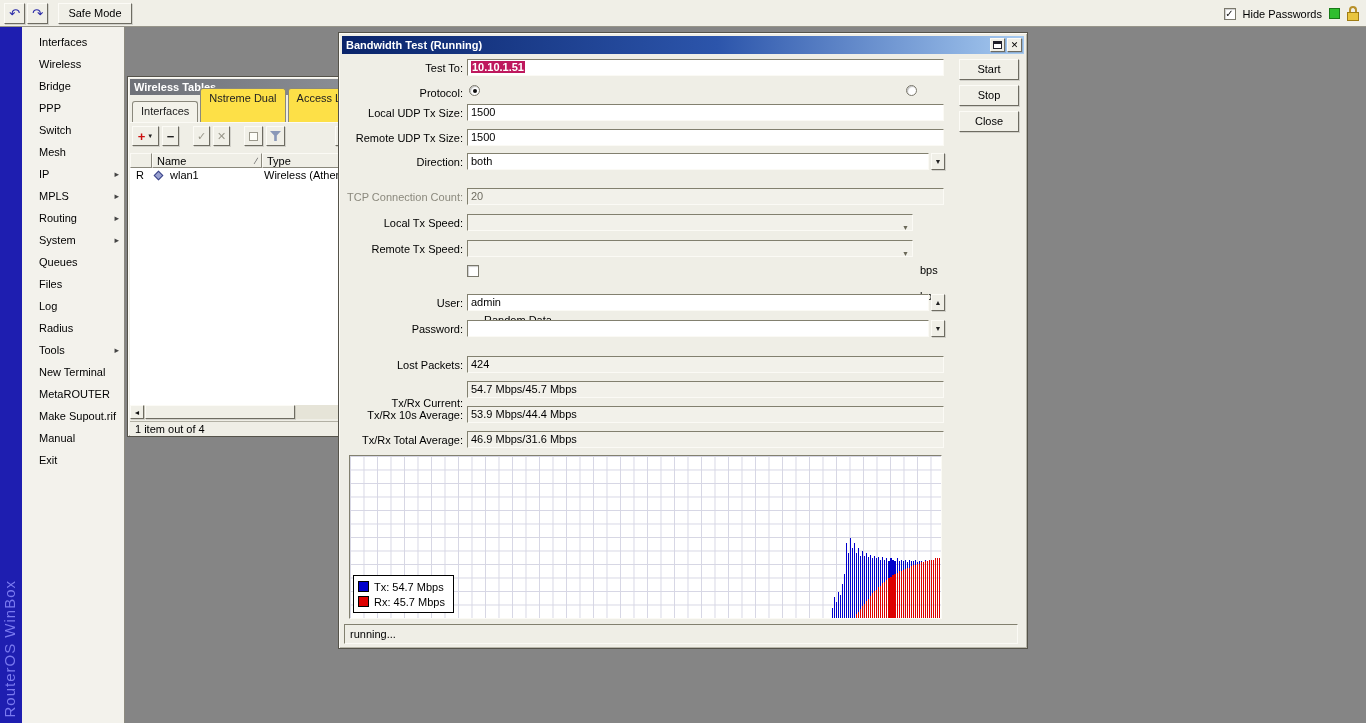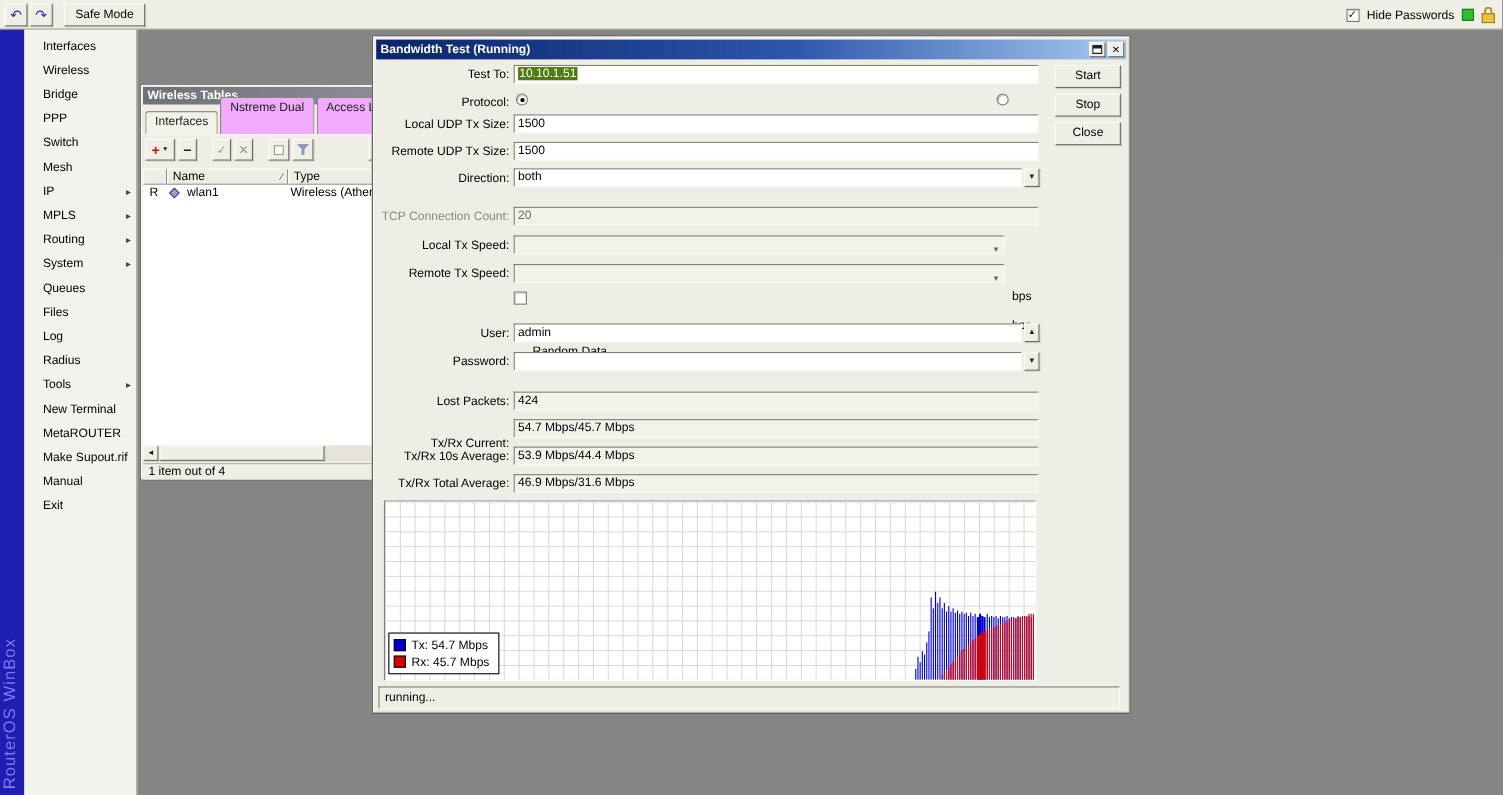--- a/index.html
+++ b/index.html
@@ -33,21 +33,21 @@
 .wtitle{position:absolute;left:2px;top:2px;right:2px;height:16px;line-height:16px;padding-left:4px;color:#fff;font-weight:bold;background:linear-gradient(90deg,#6e7178,#b7bbc2);}
 .dialog{position:absolute;background:#efeee6;border:1px solid #55534a;box-shadow:inset 1px 1px 0 #fbfaf5,inset -1px -1px 0 #b9b7ab;z-index:2;}
 .dtitle{position:absolute;left:3px;top:3px;right:3px;height:18px;line-height:18px;padding-left:4px;color:#fff;font-weight:bold;background:linear-gradient(90deg,#0a246a 0%,#2c55ab 55%,#a6caf0 100%);}
 .tbtns{position:absolute;right:2px;top:2px;display:flex;gap:2px;}
 .tbtn2{width:15px;height:14px;display:flex;align-items:center;justify-content:center;font-weight:normal;color:#000;}
 .win-glyph{width:9px;height:8px;border:1px solid #20202a;border-top:3px solid #20202a;display:block;background:#fff;}
 .x-glyph{font-size:9px;font-weight:bold;line-height:9px;}
 
 
 .tabs{position:absolute;left:4px;top:24px;height:21px;display:flex;align-items:flex-end;gap:2px;}
-.tab{height:34px;line-height:18px;padding:0 8px;background:#f0abfc;border:1px solid #8a887c;border-bottom:none;border-radius:3px 3px 0 0;color:#222;}
+.tab{height:34px;line-height:18px;padding:0 8px;background:#fde047;border:1px solid #8a887c;border-bottom:none;border-radius:3px 3px 0 0;color:#222;}
 .tab.active{height:21px;background:#f3f2ea;font-weight:normal;}
 .tabline{position:absolute;left:2px;top:45px;right:2px;border-top:1px solid #fbfaf5;}
 .wtoolbar{position:absolute;left:4px;top:49px;height:20px;display:flex;align-items:center;gap:3px;}
 .tbt{height:20px;display:flex;align-items:center;justify-content:center;font-size:11px;}
 .plus{color:#cc1111;font-weight:bold;font-size:13px;}
 .carat{font-size:6px;color:#222;margin-left:2px;}
 .minus{color:#222;font-weight:bold;font-size:13px;}
 .gray{color:#9a988c;font-weight:bold;}
 .comment-glyph{width:9px;height:9px;border:1px solid #9a988c;background:#fdfdf8;}
 .funnel{width:11px;height:10px;background:#8a98b8;clip-path:polygon(0 0,100% 0,62% 45%,62% 100%,38% 100%,38% 45%);}
@@ -65,21 +65,21 @@
 .sbtn{position:absolute;left:0;top:0;width:14px;height:14px;text-align:center;line-height:13px;font-size:7px;color:#111;}
 .sthumb{position:absolute;left:15px;top:0;width:150px;height:14px;}
 .wfooter{position:absolute;left:2px;top:344px;width:556px;height:15px;border-top:1px solid #b2b0a4;padding:1px 5px;background:#efeee6;line-height:12px;}
 
 
 .dlbl{position:absolute;left:4px;width:120px;text-align:right;line-height:12px;}
 .dis-lbl{color:#8b897d;}
 .dfield{position:absolute;height:17px;line-height:15px;padding:0 3px;overflow:hidden;white-space:nowrap;}
 .ro{background:#f2f1ea;}
 .dis{background:#f2f1ea;color:#6f6d61;}
-.sel{background:#4d7c0f;color:#fff;padding:0 1px;}
+.sel{background:#be185d;color:#fff;padding:0 1px;font-weight:bold;}
 .dropbtn{position:absolute;width:14px;height:17px;text-align:center;line-height:16px;font-size:7px;color:#222;}
 .combo-arrow{position:absolute;right:3px;top:5px;font-size:7px;color:#6a6858;}
 .radio{position:absolute;width:11px;height:11px;border-radius:50%;background:#fff;border:1px solid #7a786c;box-shadow:inset 1px 1px 1px rgba(0,0,0,.25);}
 .radio.checked::after{content:"";position:absolute;left:3px;top:3px;width:4px;height:4px;border-radius:50%;background:#0b0b0b;}
 .rlabel{position:absolute;line-height:12px;margin-top:47px;}
 .dlgbtn{position:absolute;left:620px;width:60px;height:21px;text-align:center;line-height:19px;}
 .statusbar{position:absolute;left:5px;top:591px;width:674px;height:20px;border:1px solid;border-color:#82806f #fbfaf5 #fbfaf5 #82806f;background:#efeee6;line-height:18px;padding-left:5px;}
 
 
 .chart{position:absolute;left:10px;top:422px;width:593px;height:164px;background:#fff;}

